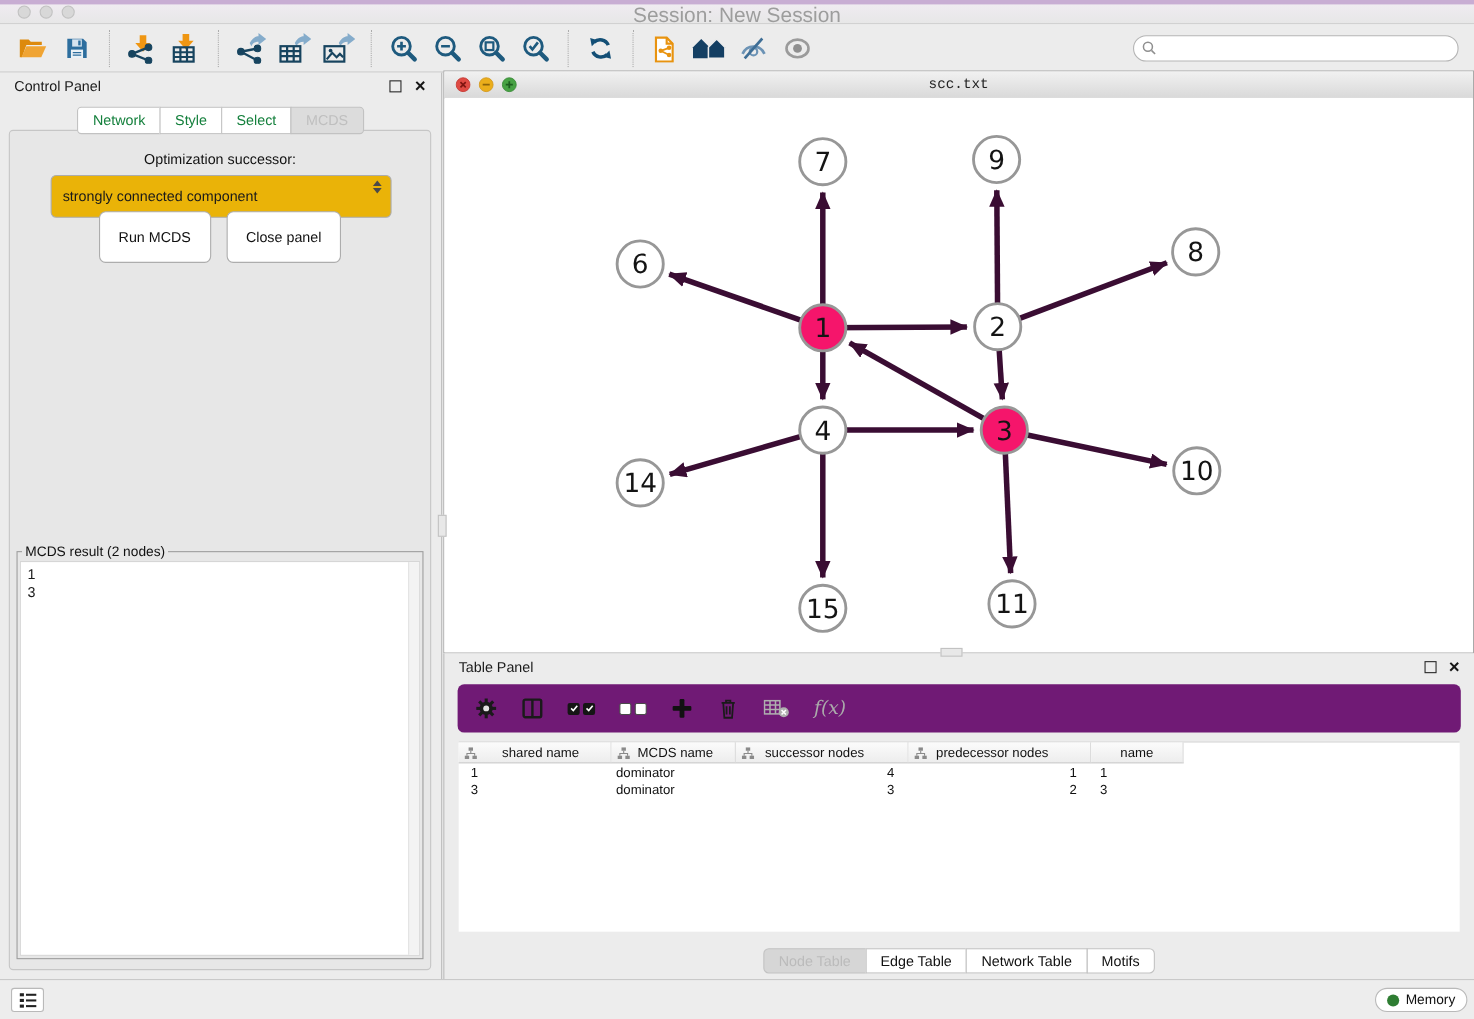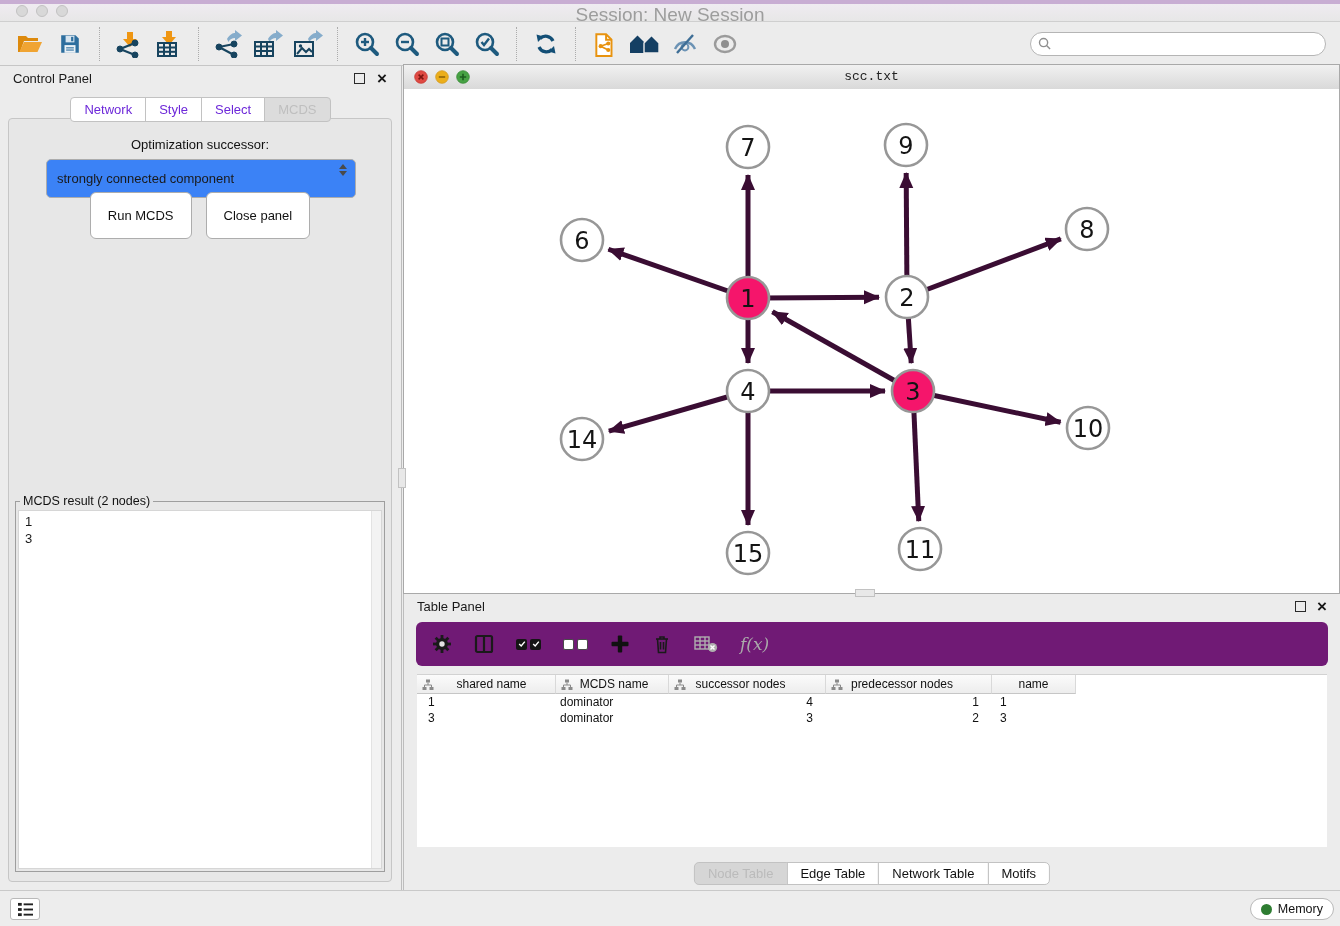--- a/index.html
+++ b/index.html
@@ -28,27 +28,27 @@
   .tb-search svg{position:absolute;left:8px;top:5px;}
   
   .control-panel{position:absolute;left:0;top:66px;width:402px;height:824px;box-sizing:border-box;
     border-right:1px solid #BDBDBD;background:#ECECEC;}
   .panel-header{position:relative;height:26px;line-height:26px;padding-left:13px;font-size:13px;color:#1A1A1A;}
   .panel-float{position:absolute;top:7px;width:11px;height:11px;border:1.6px solid #2A2A2A;box-sizing:border-box;background:transparent;}
   .panel-close{position:absolute;top:2px;font-size:17px;font-weight:bold;color:#161616;line-height:22px;}
   .cp-float{right:36px;}
   .cp-close{right:14px;}
   .cp-tabs{position:absolute;top:31px;left:0;width:100%;display:flex;justify-content:center;z-index:2;}
-  .seg{font-size:13px;padding:4px 13px;background:#FFFFFF;border:1px solid #C2C2C2;margin-left:-1px;color:#6d28d9;}
+  .seg{font-size:13px;padding:4px 13px;background:#FFFFFF;border:1px solid #C2C2C2;margin-left:-1px;color:#15803d;}
   .seg:first-child{border-radius:4px 0 0 4px;margin-left:0;}
   .seg.seg-active{background:#DCDCDC;color:#BFBFBF;border-radius:0 4px 4px 0;}
   .cp-body{position:absolute;top:52px;left:8px;width:384px;height:764px;background:#E7E7E7;
     border:1px solid #C6C6C6;border-radius:4px;box-sizing:border-box;}
   .opt-label{position:absolute;top:18px;left:0;width:100%;text-align:center;font-size:13px;color:#111;}
-  .cp-select{position:absolute;top:40px;left:37px;width:310px;height:39px;background:#3b82f6;border:1px solid #ACACAC;
+  .cp-select{position:absolute;top:40px;left:37px;width:310px;height:39px;background:#eab308;border:1px solid #ACACAC;
     border-radius:5px;box-sizing:border-box;display:flex;align-items:center;padding-left:10px;font-size:13px;}
   .sel-chevrons{position:absolute;right:8px;top:4px;display:flex;flex-direction:column;gap:2px;align-items:center;}
   .tri-up{width:0;height:0;border-left:4px solid transparent;border-right:4px solid transparent;border-bottom:5px solid #4A4A4A;}
   .tri-down{width:0;height:0;border-left:4px solid transparent;border-right:4px solid transparent;border-top:5px solid #4A4A4A;}
   .cp-buttons{position:absolute;top:73px;left:0;width:100%;display:flex;justify-content:center;gap:14px;}
   .push-btn{font-size:13px;padding:15px 17px;background:#FFFFFF;border:1px solid #ADADAD;border-radius:6px;color:#111;}
   .result-fieldset{position:absolute;left:6px;right:6px;top:375px;height:372px;border:1px solid #9E9E9E;
     margin:0;padding:2px;background:transparent;}
   .result-fieldset legend{font-size:12.5px;padding:0 3px;margin-left:2px;color:#111;}
   .result-box{position:relative;width:100%;height:100%;background:#FFF;box-sizing:border-box;border:1px solid #D6D6D6;}

